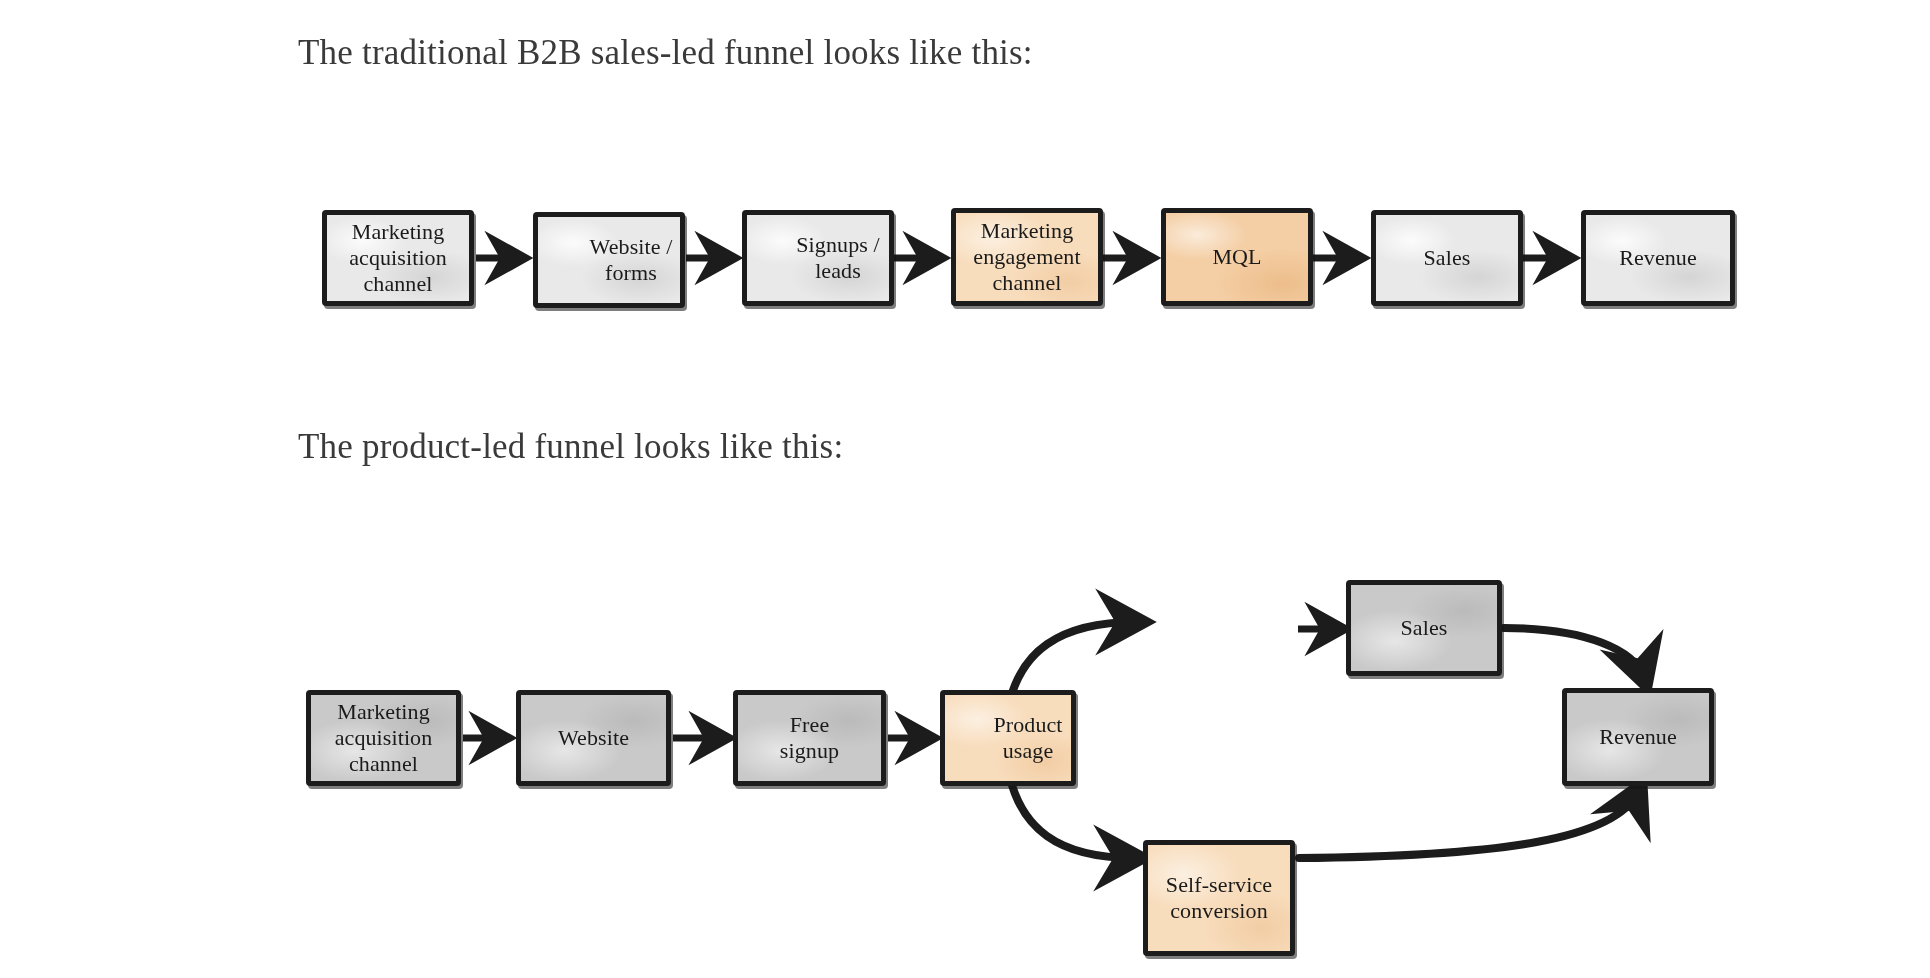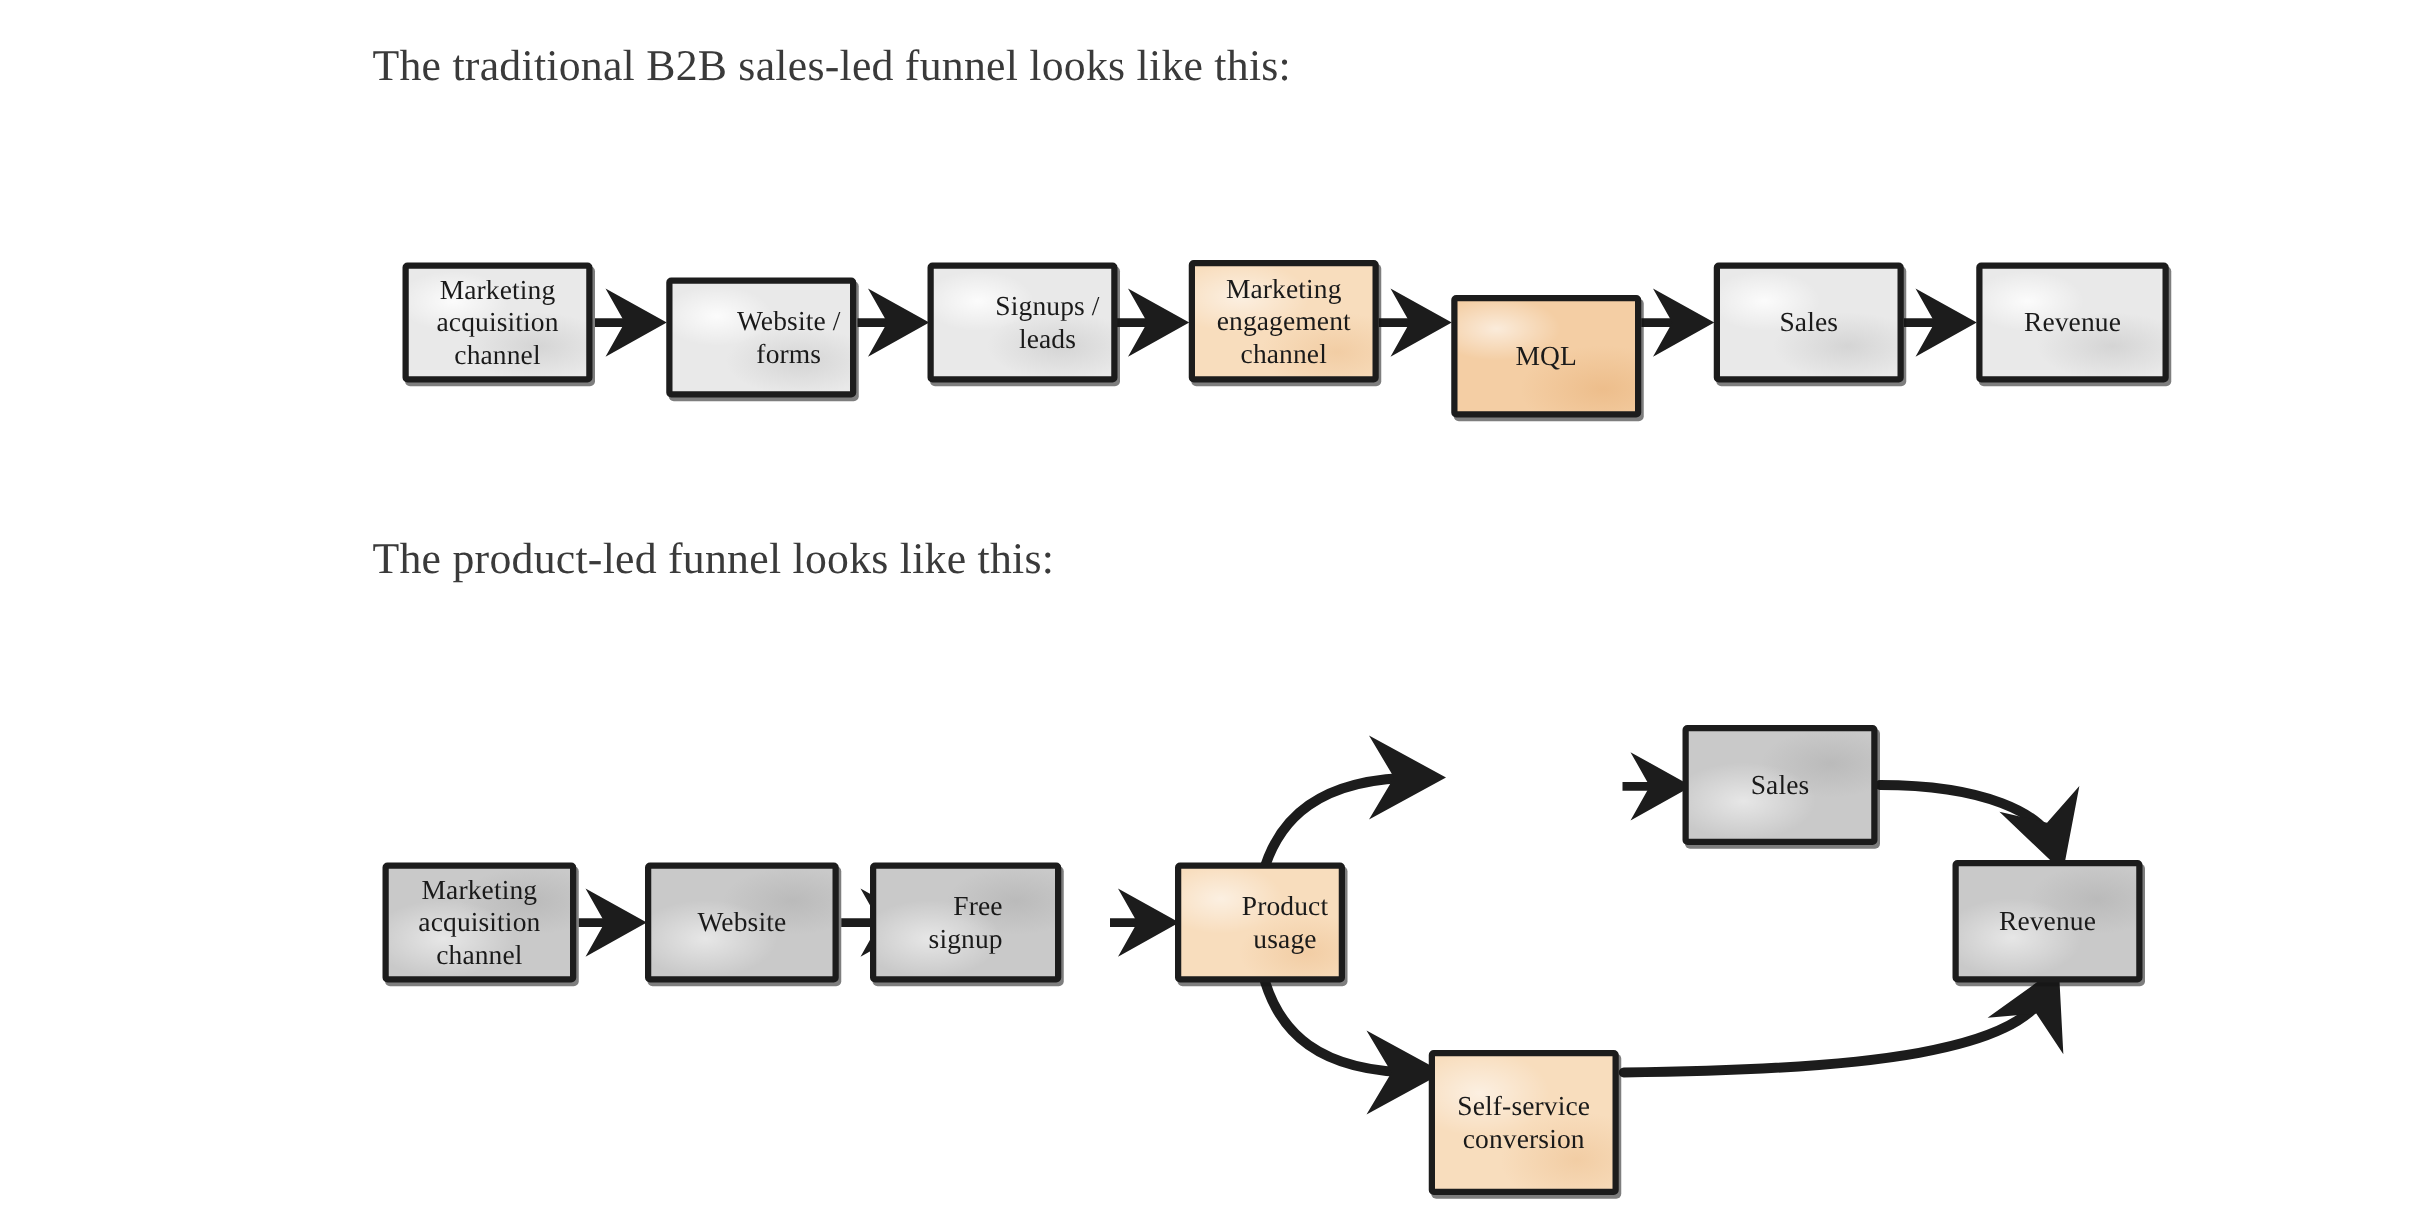--- a/index.html
+++ b/index.html
@@ -70,21 +70,20 @@
     background:
       radial-gradient(ellipse 55% 45% at 25% 28%, rgba(255,255,255,0.55), rgba(255,255,255,0) 72%),
       radial-gradient(ellipse 60% 50% at 80% 78%, rgba(226,164,100,0.28), rgba(226,164,100,0) 72%),
       #f8ddbd;
   }
   .fill-orange-deep {
     background:
       radial-gradient(ellipse 50% 40% at 22% 25%, rgba(255,255,255,0.60), rgba(255,255,255,0) 72%),
       radial-gradient(ellipse 65% 55% at 82% 80%, rgba(224,158,92,0.34), rgba(224,158,92,0) 72%),
       #f4cea4;
-    margin-top: 28px;
   }
 
   svg.arrows {
     position: absolute;
     left: 0; top: 0;
     width: 1930px;
     height: 978px;
     pointer-events: none;
     overflow: visible;
   }
@@ -135,21 +134,21 @@
       <path d="M1299,858 C1500,856 1615,840 1638,792" marker-end="url(#hd-arrow-sm)"></path>
     </g>
   </svg>
 
   <div class="node fill-gray-light" style="left:322px; top:210px; width:152px; height:96px;">
     <span class="label" style="white-space:pre-line;">Marketing
 acquisition
 channel</span>
   </div>
 
-  <div class="node fill-gray-light" style="left:533px; top:222px; width:152px; height:96px;padding-left:48px;">
+  <div class="node fill-gray-light" style="left:533px; top:212px; width:152px; height:96px;padding-left:48px;">
     <span class="label" style="white-space:pre-line;">Website /
 forms</span>
   </div>
 
   <div class="node fill-gray-light" style="left:742px; top:210px; width:152px; height:96px;padding-left:44px;">
     <span class="label" style="white-space:pre-line;">Signups /
 leads</span>
   </div>
 
   <div class="node fill-orange" style="left:951px; top:208px; width:152px; height:98px;">
@@ -173,21 +172,21 @@
   <div class="node fill-gray-mid" style="left:306px; top:690px; width:155px; height:96px;">
     <span class="label" style="white-space:pre-line;">Marketing
 acquisition
 channel</span>
   </div>
 
   <div class="node fill-gray-mid" style="left:516px; top:690px; width:155px; height:96px;align-items:center;">
     <span class="label" style="white-space:pre-line;">Website</span>
   </div>
 
-  <div class="node fill-gray-mid" style="left:696px; top:690px; width:153px; height:96px;text-align:right;">
+  <div class="node fill-gray-mid" style="left:733px; top:690px; width:153px; height:96px;">
     <span class="label" style="white-space:pre-line;">Free
 signup</span>
   </div>
 
   <div class="node fill-orange" style="left:940px; top:690px; width:136px; height:96px;padding-left:44px;">
     <span class="label" style="white-space:pre-line;">Product
 usage</span>
   </div>
 
 

